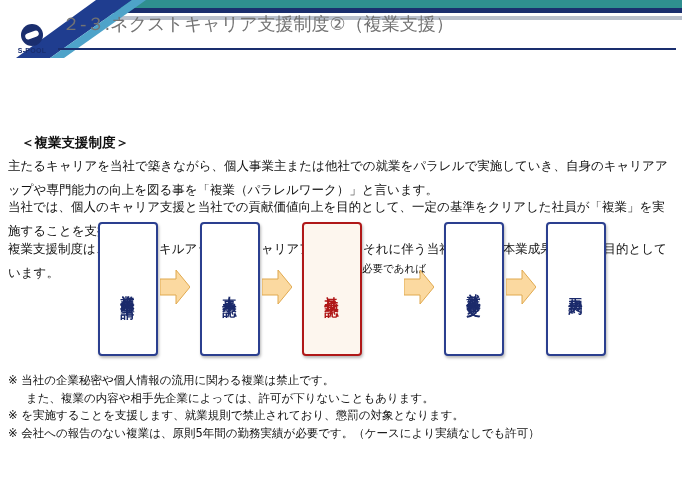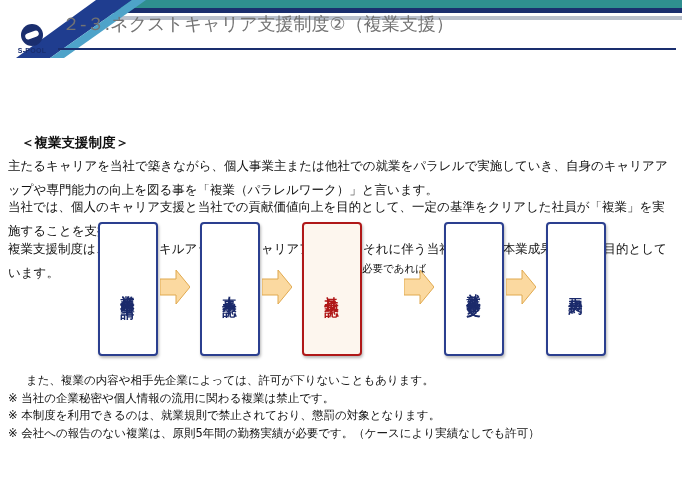--- a/index.html
+++ b/index.html
@@ -275,17 +275,17 @@
     <svg width="30" height="34" viewBox="0 0 30 34">
       <polygon points="0,9 16,9 16,0 30,17 16,34 16,25 0,25" fill="#fbd9a0" stroke="#e0a94f" stroke-width="1"></polygon>
     </svg>
   </div>
   <div class="flowbox b5">
     <span class="vtext">再契約</span>
   </div>
 </div>
 
 <div class="notes">
+  <div class="note-line">※ 当社の企業秘密や個人情報の流用に関わる複業は禁止です。</div>
   <div class="note-line note-indent">また、複業の内容や相手先企業によっては、許可が下りないこともあります。</div>
-  <div class="note-line">※ 当社の企業秘密や個人情報の流用に関わる複業は禁止です。</div>
-  <div class="note-line">※ 本制度を利用できるのは、就業規則で禁止されており、懲罰の対象となります。</div>
+  <div class="note-line">※ を実施することを支援します、就業規則で禁止されており、懲罰の対象となります。</div>
   <div class="note-line">※ 会社への報告のない複業は、原則5年間の勤務実績が必要です。（ケースにより実績なしでも許可）</div>
 </div>
 
 </body></html>

